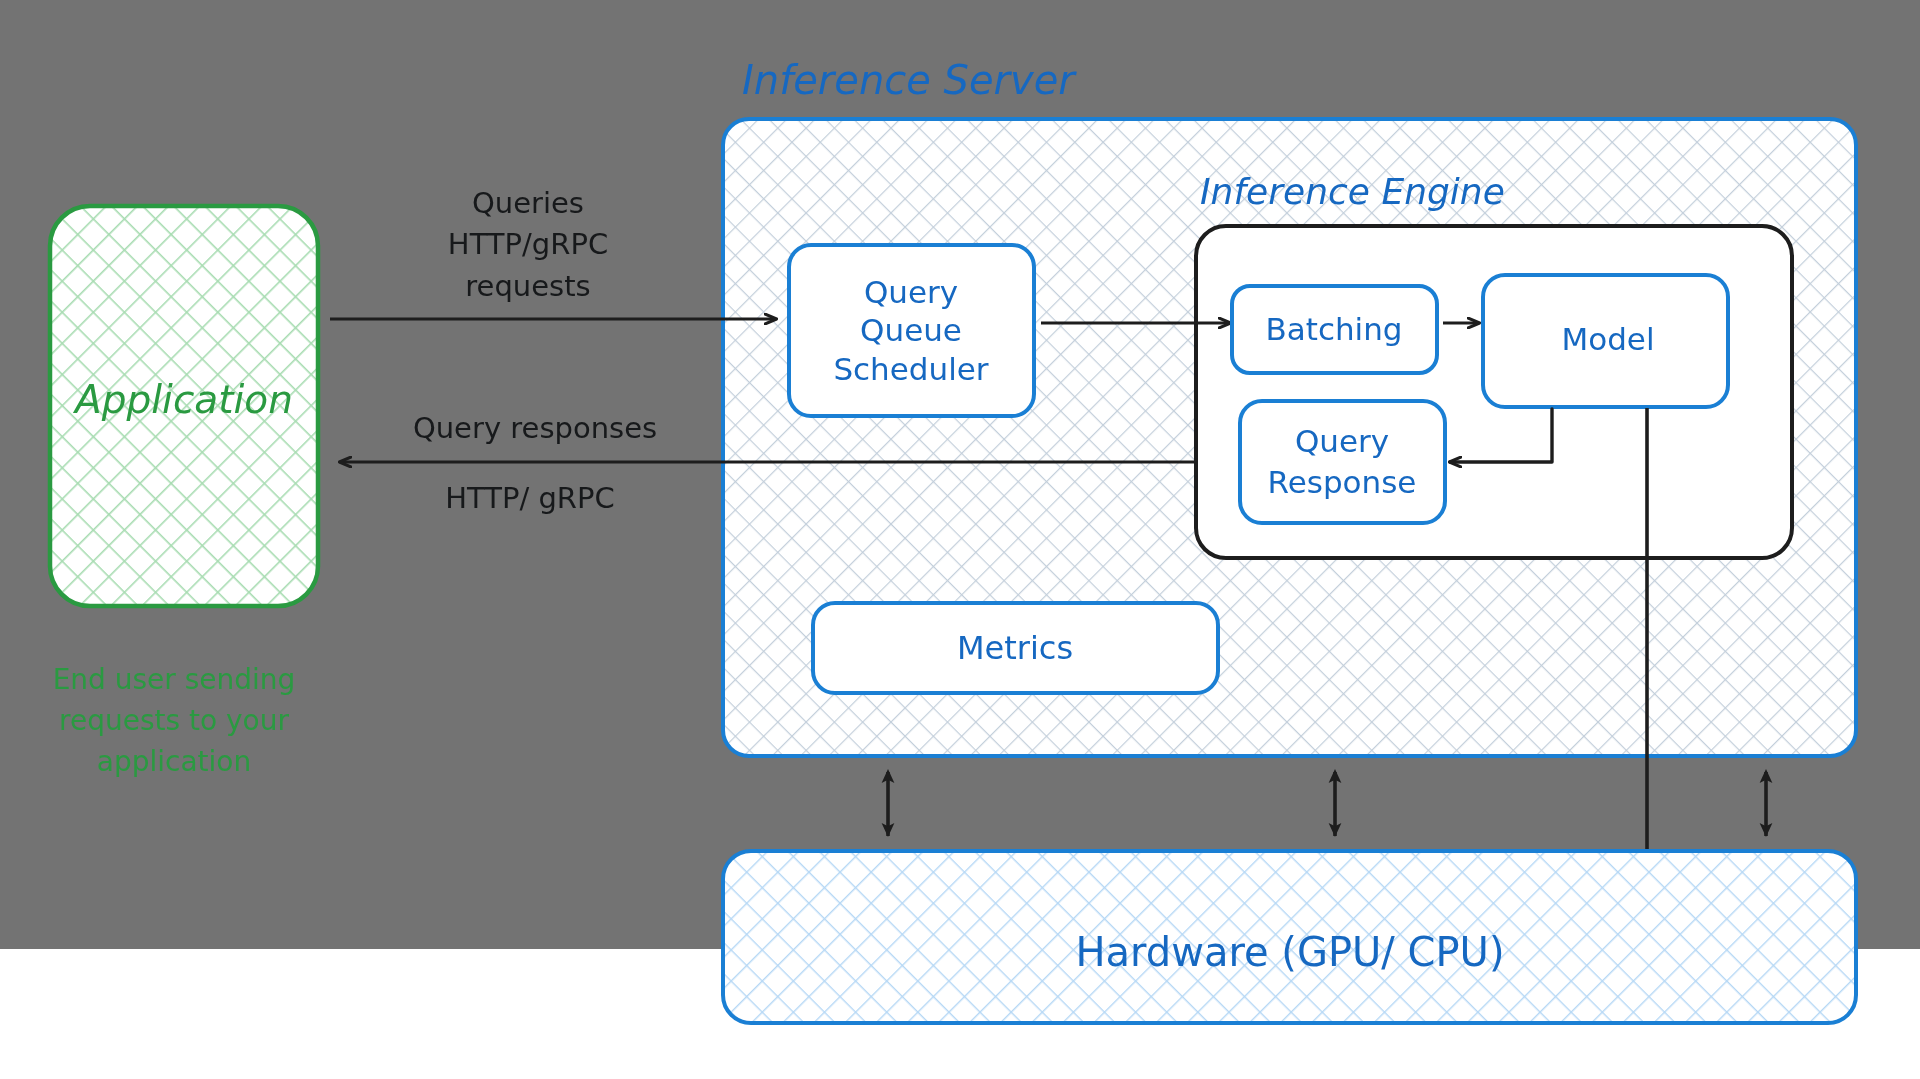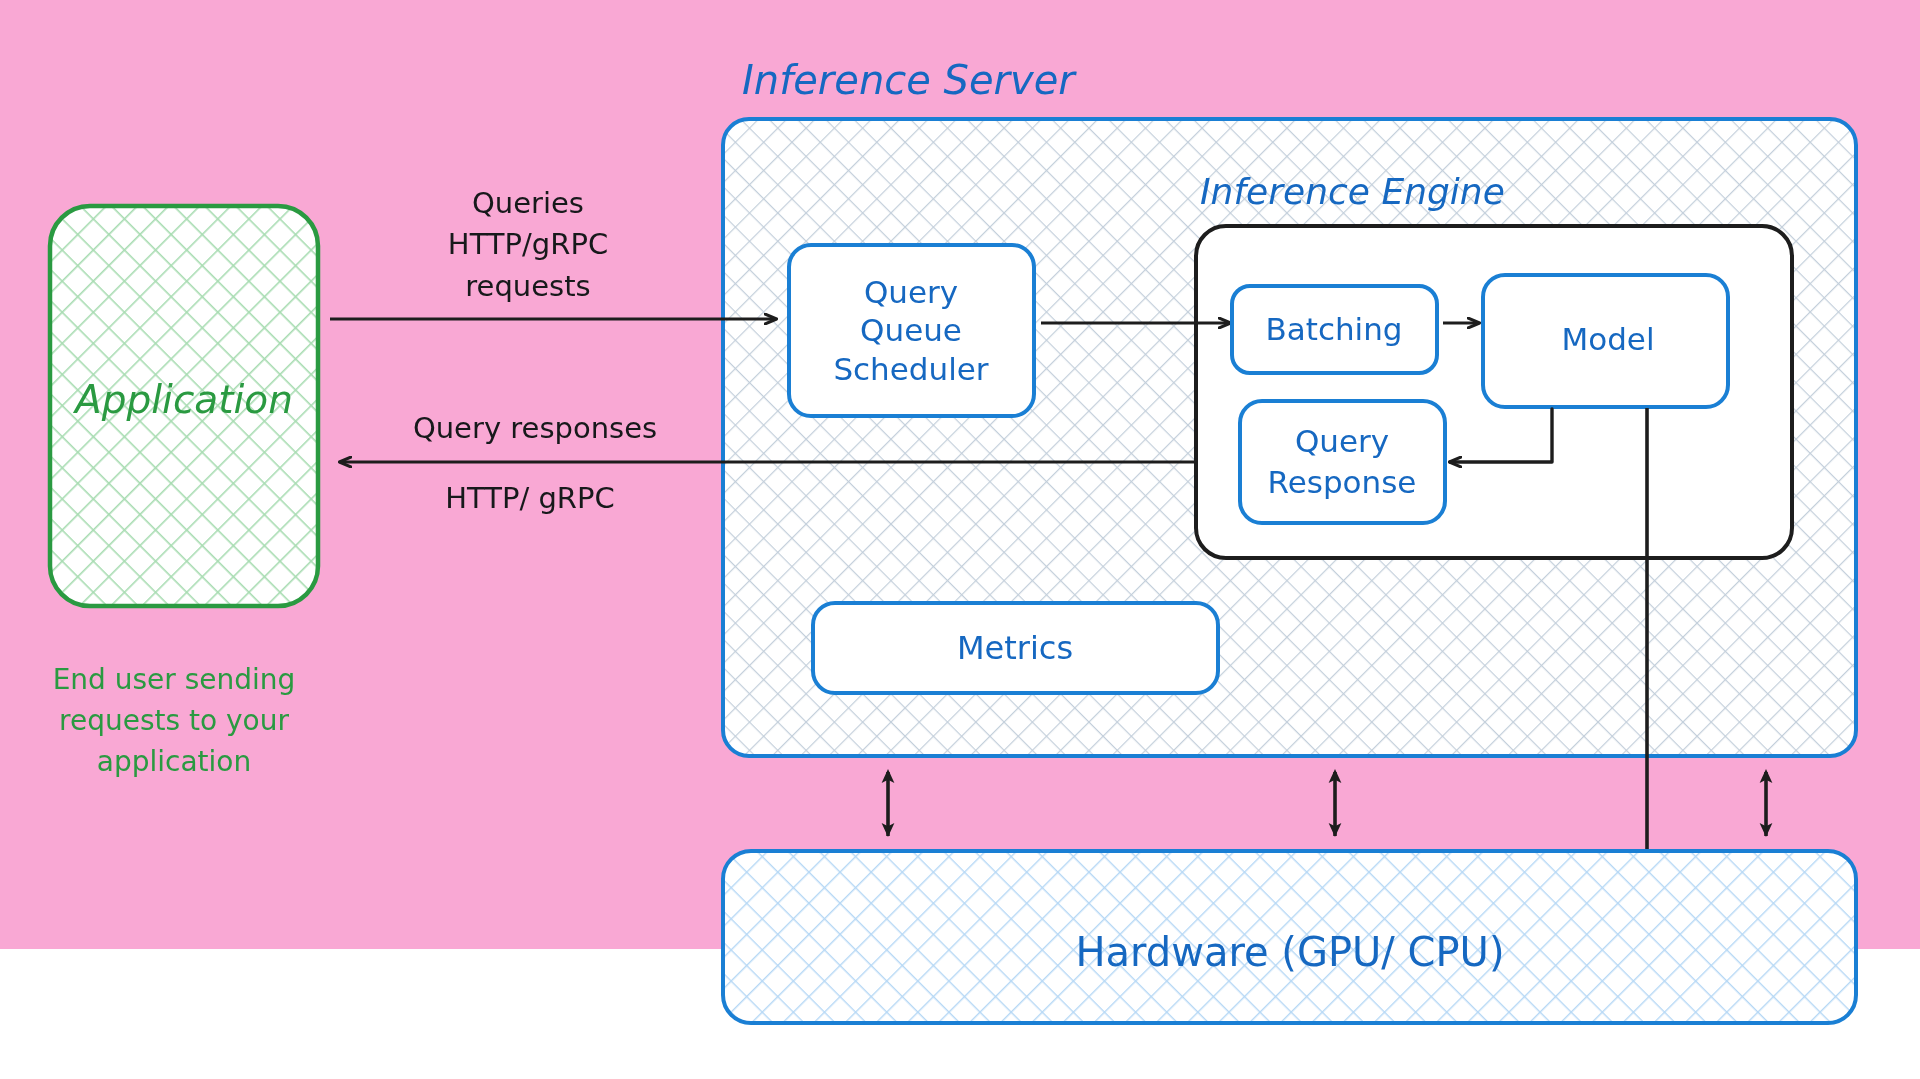--- a/index.html
+++ b/index.html
@@ -11,21 +11,21 @@
   body {
     font-family: "DejaVu Sans", sans-serif;
     width: 1920px;
     height: 1079px;
     overflow: hidden;
   }
   #canvas {
     position: relative;
     width: 1920px;
     height: 949px;
-    background: #f9a8d4;
+    background: #737373;
   }
   svg#diagram {
     position: absolute;
     left: 0;
     top: 0;
     width: 1920px;
     height: 1079px;
     display: block;
   }
   .hand {

